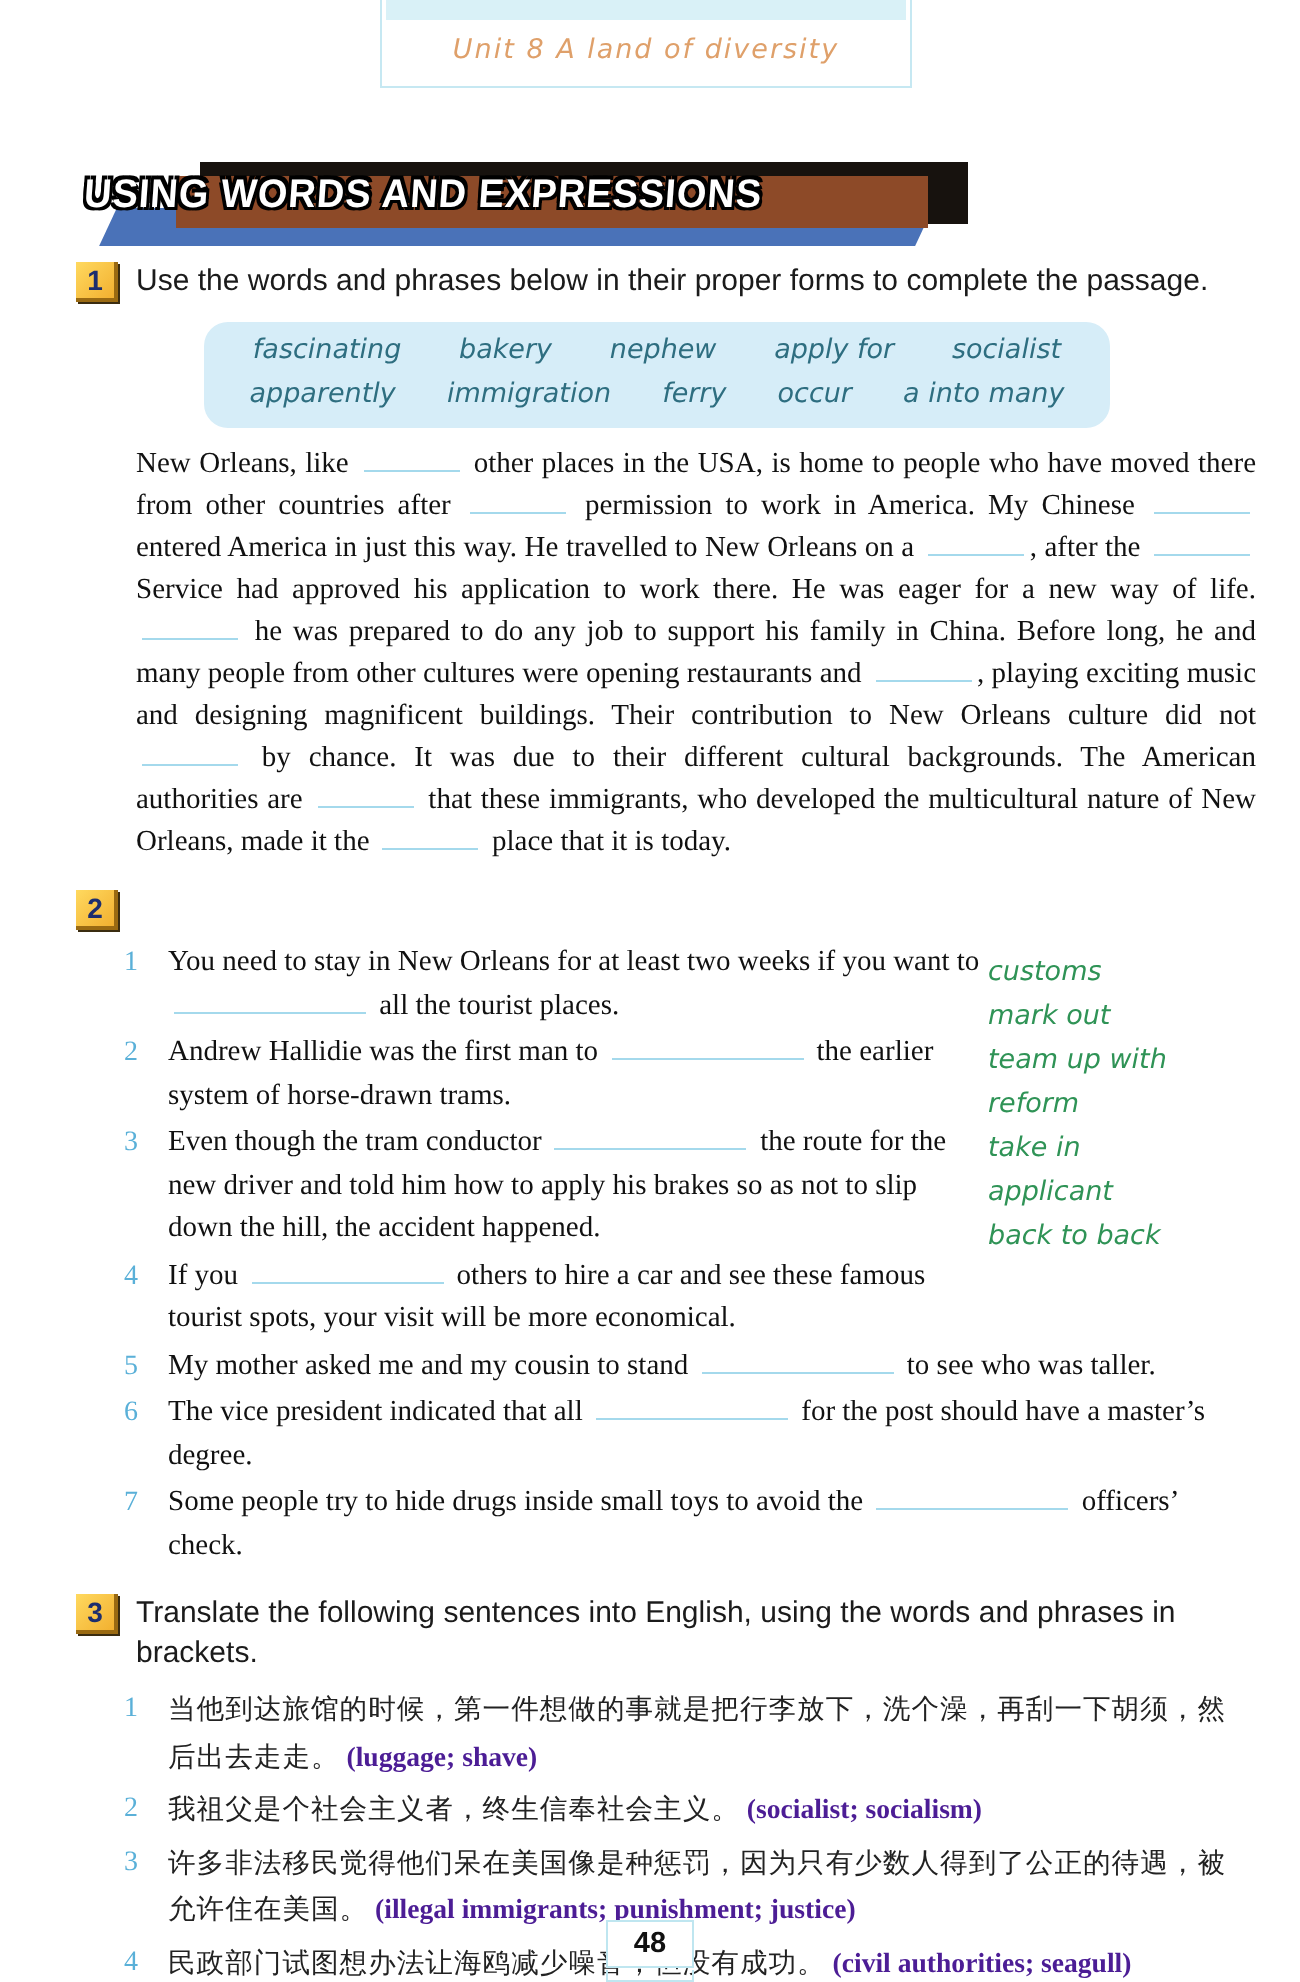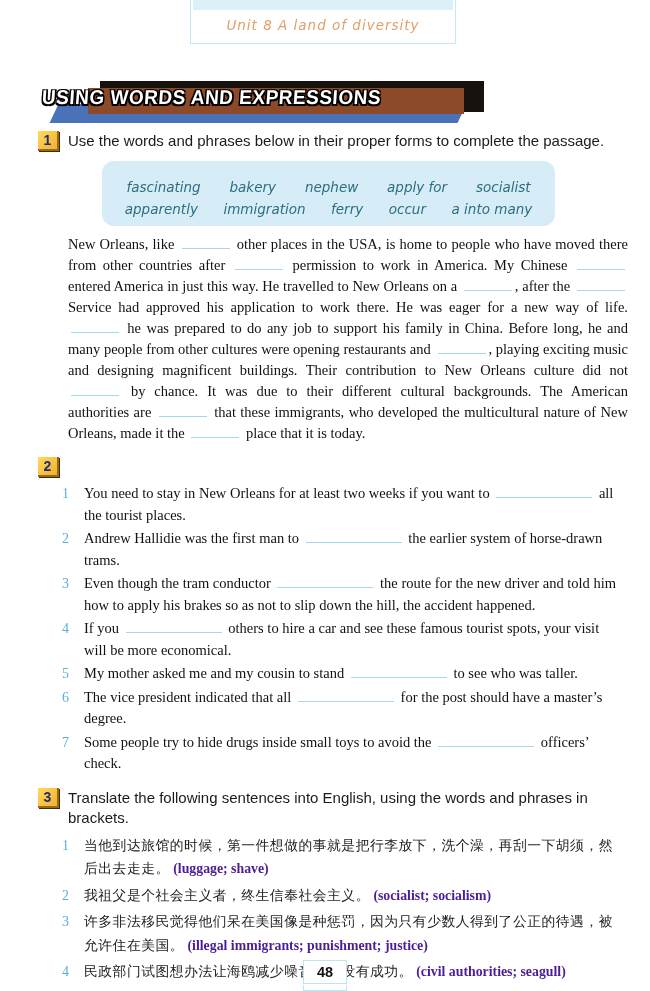--- a/index.html
+++ b/index.html
@@ -51,21 +51,21 @@
     background:linear-gradient(135deg,#ffd95f,#f2b030);
     color:#1d2e6e;font-weight:bold;font-size:14px;line-height:18px;text-align:center;
     font-family:"Liberation Sans", sans-serif;
     border-right:2px solid #9a6a12;border-bottom:2px solid #9a6a12;
     box-shadow:1px 1px 0 #3a2c10;
   }
 
   
   .word-box{
     margin:10px 0 8px 64px;width:433px;background:#d6edf8;border-radius:12px;
-    padding:15px 10px 6px 10px;
+    padding:3px 10px 6px 10px;
   }
   .wb-row{
     display:flex;justify-content:space-around;
     font-family:"DejaVu Sans", sans-serif;font-style:italic;
     color:#2e6e80;font-size:13.5px;line-height:22px;
   }
   .passage{
     margin:6px 0 0 30px;width:560px;font-size:14.5px;line-height:21px;
     text-align:justify;
   }
@@ -146,20 +146,29 @@
         </div>
     </div>
     <div class="passage" id="passage">New Orleans, like <span class="blank" style="width: 48px;"></span> other places in the USA, is home to people who have moved there from other countries after <span class="blank" style="width: 48px;"></span> permission to work in America. My Chinese <span class="blank" style="width: 48px;"></span> entered America in just this way. He travelled to New Orleans on a <span class="blank" style="width: 48px;"></span>, after the <span class="blank" style="width: 48px;"></span> Service had approved his application to work there. He was eager for a new way of life. <span class="blank" style="width: 48px;"></span> he was prepared to do any job to support his family in China. Before long, he and many people from other cultures were opening restaurants and <span class="blank" style="width: 48px;"></span>, playing exciting music and designing magnificent buildings. Their contribution to New Orleans culture did not <span class="blank" style="width: 48px;"></span> by chance. It was due to their different cultural backgrounds. The American authorities are <span class="blank" style="width: 48px;"></span> that these immigrants, who developed the multicultural nature of New Orleans, made it the <span class="blank" style="width: 48px;"></span> place that it is today.</div>
   </div>
 
   <div class="ex2">
     <div class="ex-head">
       <span class="badge">2</span>
     </div>
     <div class="ex2-body">
+      <div class="green-float" id="green-list">
+          <div>customs</div>
+          <div>mark out</div>
+          <div>team up with</div>
+          <div>reform</div>
+          <div>take in</div>
+          <div>applicant</div>
+          <div>back to back</div>
+        </div>
       <ol class="num-list" id="ex2-list">
           <li class="num-item"><span class="num">1</span>You need to stay in New Orleans for at least two weeks if you want to <span class="blank" style="width: 96px;"></span> all the tourist places.</li>
           <li class="num-item"><span class="num">2</span>Andrew Hallidie was the first man to <span class="blank" style="width: 96px;"></span> the earlier system of horse-drawn trams.</li>
           <li class="num-item"><span class="num">3</span>Even though the tram conductor <span class="blank" style="width: 96px;"></span> the route for the new driver and told him how to apply his brakes so as not to slip down the hill, the accident happened.</li>
           <li class="num-item"><span class="num">4</span>If you <span class="blank" style="width: 96px;"></span> others to hire a car and see these famous tourist spots, your visit will be more economical.</li>
           <li class="num-item"><span class="num">5</span>My mother asked me and my cousin to stand <span class="blank" style="width: 96px;"></span> to see who was taller.</li>
           <li class="num-item"><span class="num">6</span>The vice president indicated that all <span class="blank" style="width: 96px;"></span> for the post should have a master’s degree.</li>
           <li class="num-item"><span class="num">7</span>Some people try to hide drugs inside small toys to avoid the <span class="blank" style="width: 96px;"></span> officers’ check.</li>
         </ol>
     </div>

